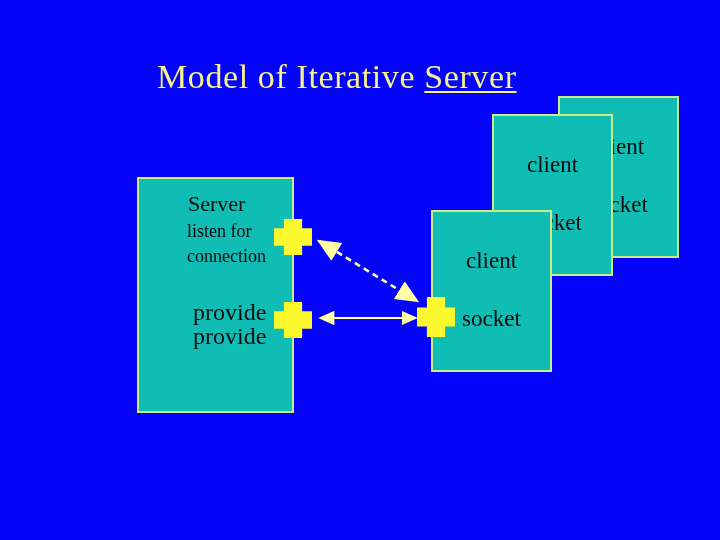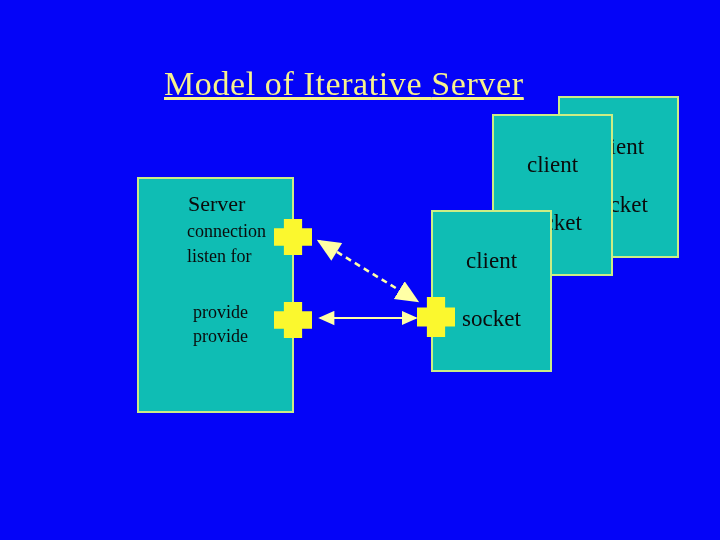--- a/index.html
+++ b/index.html
@@ -11,28 +11,27 @@
   }
   .slide {
     position: relative;
     width: 720px; height: 540px;
     background: #0404f8;
   }
   
   .title {
     position: absolute;
     left: 157px; top: 58px;
-    margin: 7px;
+    margin: 0;
     font-size: 34px;
     font-weight: normal;
     letter-spacing: 0.6px;
     color: #f7f28d;
     z-index: 1;
     white-space: nowrap;
-    text-decoration: underline;
   }
   .title .underlined {
     text-decoration: underline;
     text-decoration-thickness: 2px;
     text-underline-offset: 3px;
   }
   
   .box {
     position: absolute;
     background: #0fbdb4;
@@ -42,21 +41,21 @@
   .server-box { left: 137px; top: 177px; width: 157px; height: 236px; z-index: 2; }
   .client-box { width: 121px; height: 162px; }
   .client-back   { left: 558px; top:  96px; z-index: 2; }
   .client-middle { left: 492px; top: 114px; z-index: 3; }
   .client-front  { left: 431px; top: 210px; z-index: 4; }
 
   .box .txt { position: absolute; color: #0b0b0b; white-space: nowrap; }
 
   .server-name    { left: 49px; top: 12px;  font-size: 22px; }
   .server-listen  { left: 48px; top: 40px;  font-size: 18px; line-height: 25px; }
-  .server-provide { left: 54px; top: 121px; font-size: 18px; line-height: 24px; }
+  .server-provide { left: 54px; top: 121px; font-size: 24px; line-height: 24px; }
 
   .client-label  { left: 0; top: 36px; width: 100%; text-align: center; font-size: 23px; }
   .socket-label  { left: 0; top: 94px; width: 100%; text-align: center; font-size: 23px; }
 
   
   .socket {
     position: absolute;
     width: 38px; height: 36px;
     background: #fbf82e;
     z-index: 5;
@@ -92,22 +91,22 @@
   </div>
 
   <div class="box client-box client-front">
     <div class="txt client-label">client</div>
     <div class="txt socket-label">socket</div>
   </div>
 
   <div class="box server-box">
     <div class="txt server-name">Server</div>
     <div class="txt server-listen">
+      <div>listen for</div>
       <div>connection</div>
-      <div>listen for</div>
     </div>
     <div class="txt server-provide">
       <div>provide</div>
       <div>provide</div>
     </div>
   </div>
 
   <div class="socket socket-listen"></div>
   <div class="socket socket-service"></div>
   <div class="socket socket-client"></div>

